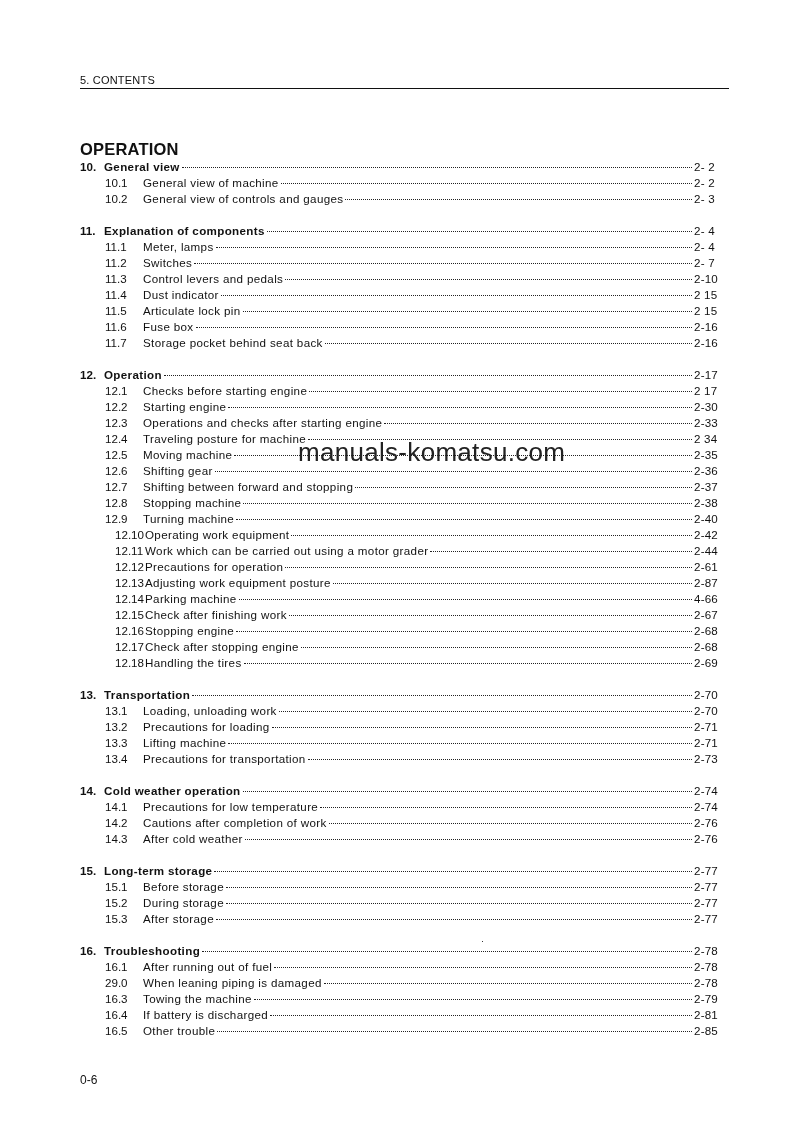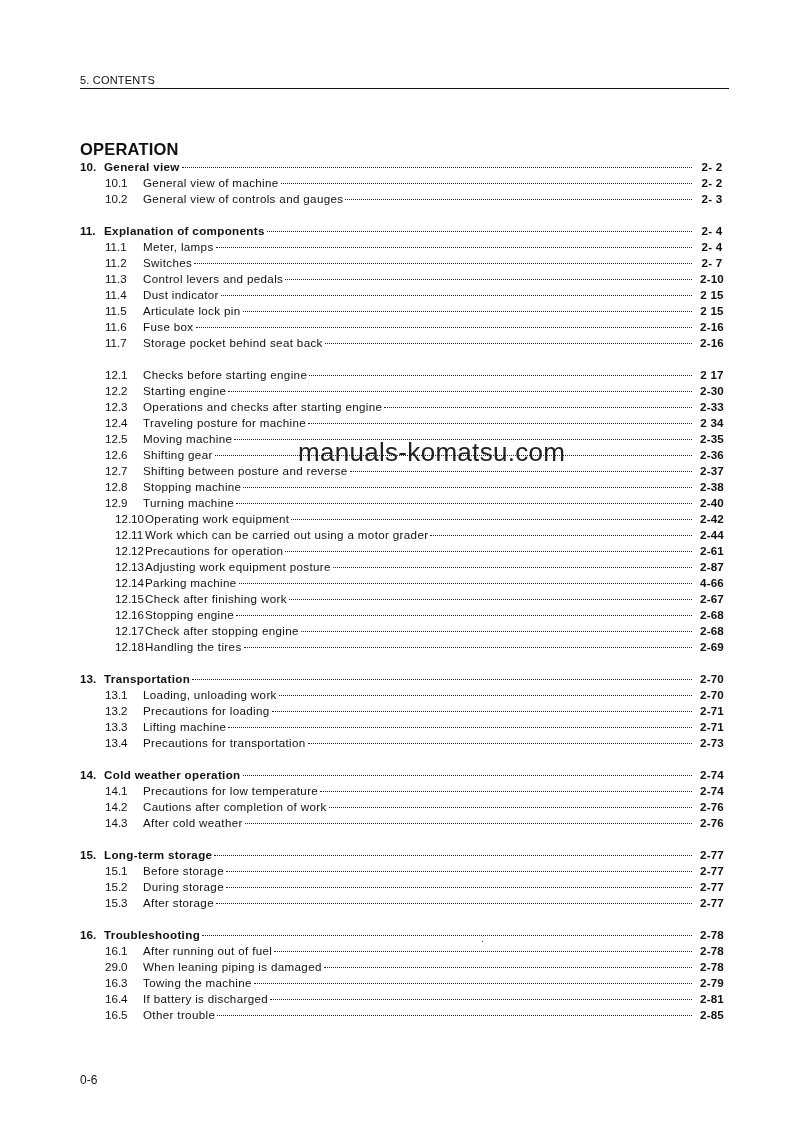--- a/index.html
+++ b/index.html
@@ -81,24 +81,23 @@
   }
   .row .leader {
     flex: 1;
     margin: 0 2px 0 2px;
     border-bottom: 1.3px dotted #222;
     transform: translateY(-3px);
     min-width: 10px;
   }
   .row .page {
     width: 36px;
-    text-align: center;
+    text-align: left;
     font-size: 11.6px;
     letter-spacing: 0.2px;
-    font-weight: bold;
   }
   .watermark {
     position: absolute;
     left: 298px;
     top: 437px;
     font-size: 26px;
     color: #222;
     letter-spacing: 0.3px;
     background: transparent;
   }
@@ -189,20 +188,26 @@
         <span class="page">2-16</span>
       </div>
       <div class="row sub">
         <span class="num">11.7</span>
         <span class="title">Storage pocket behind seat back</span>
         <span class="leader"></span>
         <span class="page">2-16</span>
       </div>
     </div>
     <div class="chapter">
+      <div class="row main">
+        <span class="num">12.</span>
+        <span class="title">Operation</span>
+        <span class="leader"></span>
+        <span class="page">2-17</span>
+      </div>
       <div class="row sub">
         <span class="num">12.1</span>
         <span class="title">Checks before starting engine</span>
         <span class="leader"></span>
         <span class="page">2 17</span>
       </div>
       <div class="row sub">
         <span class="num">12.2</span>
         <span class="title">Starting engine</span>
         <span class="leader"></span>
@@ -227,21 +232,21 @@
         <span class="page">2-35</span>
       </div>
       <div class="row sub">
         <span class="num">12.6</span>
         <span class="title">Shifting gear</span>
         <span class="leader"></span>
         <span class="page">2-36</span>
       </div>
       <div class="row sub">
         <span class="num">12.7</span>
-        <span class="title">Shifting between posture and reverse</span>
+        <span class="title">Shifting between forward and stopping</span>
         <span class="leader"></span>
         <span class="page">2-37</span>
       </div>
       <div class="row sub">
         <span class="num">12.8</span>
         <span class="title">Stopping machine</span>
         <span class="leader"></span>
         <span class="page">2-38</span>
       </div>
       <div class="row sub">

